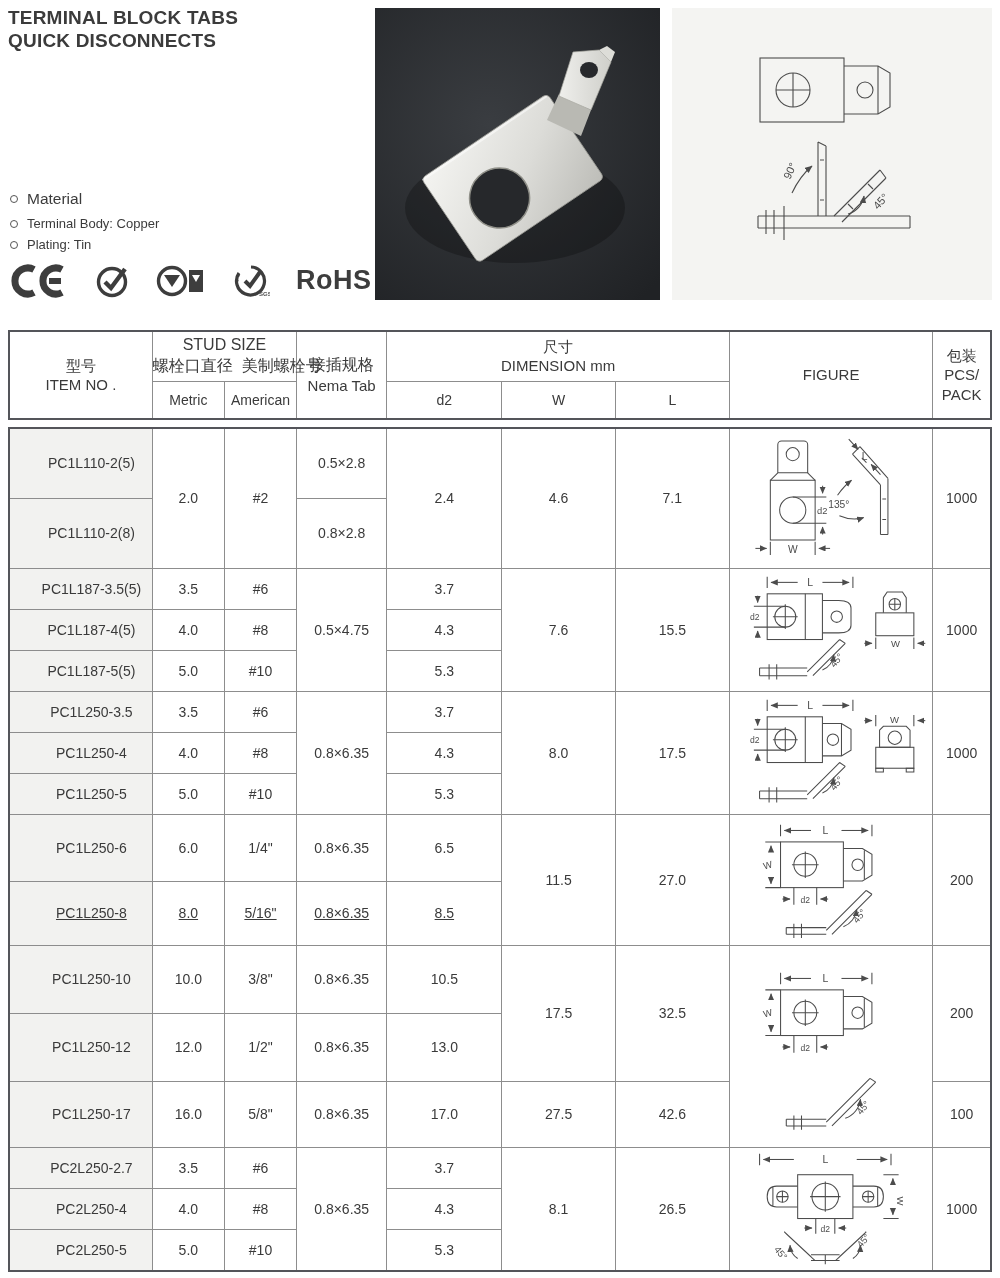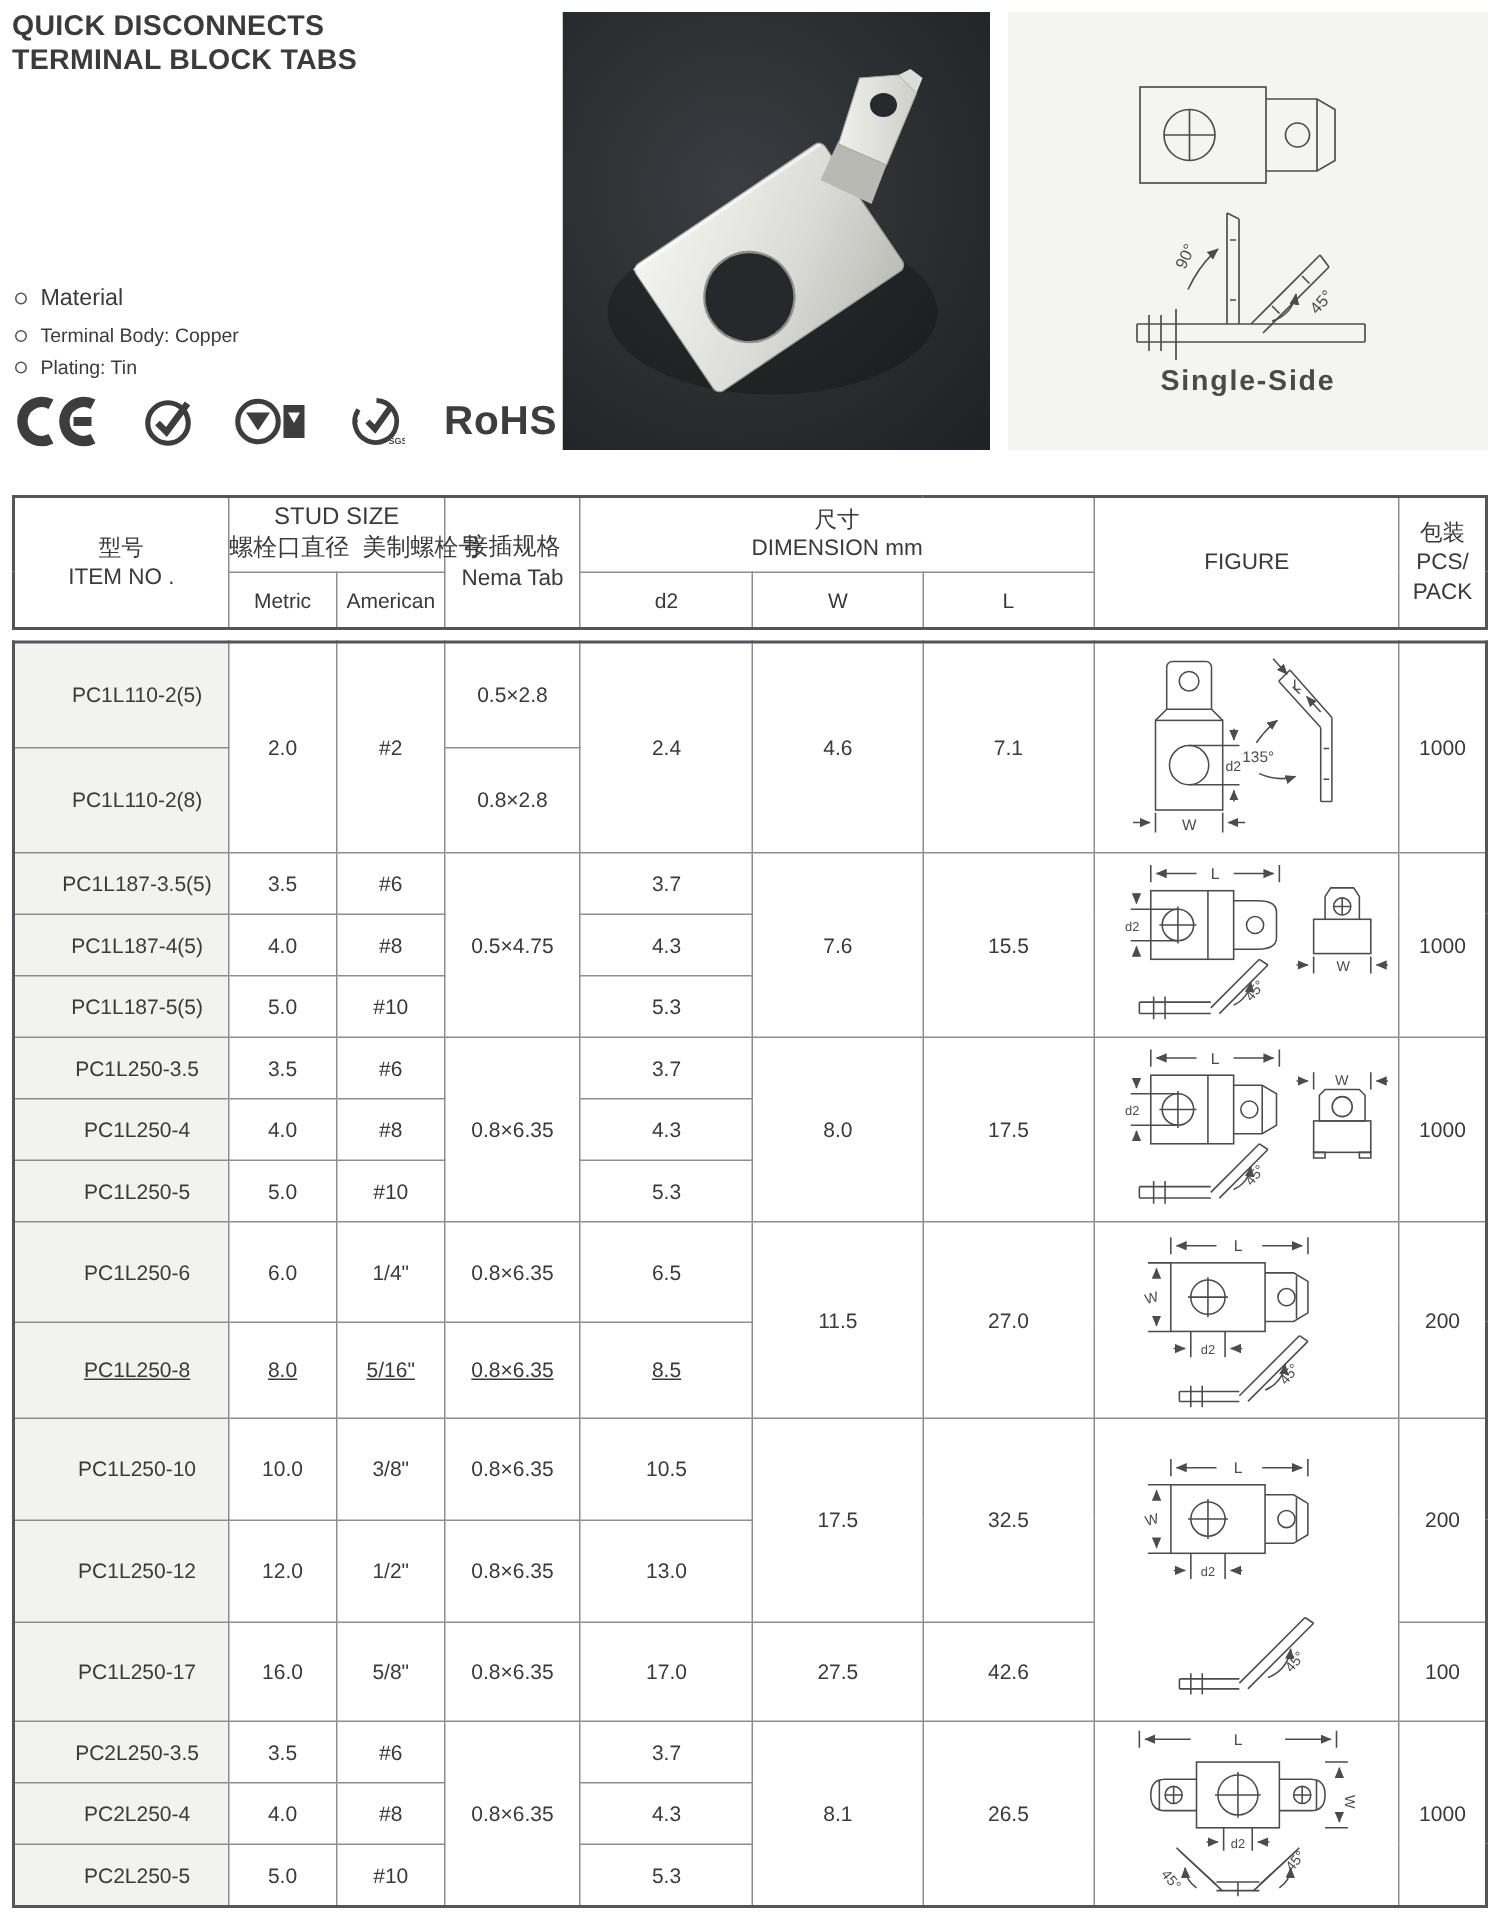--- a/index.html
+++ b/index.html
@@ -38,22 +38,22 @@
 
 <svg width="0" height="0" style="position:absolute">
   <defs>
     <marker id="mA" markerWidth="8" markerHeight="8" refX="6.5" refY="3" orient="auto">
       <path d="M0,0 L7,3 L0,6 z" fill="#4c4c4c"></path>
     </marker>
   </defs>
 </svg>
 
 <div class="title">
+  <div>TERMINAL BLOCK TABS</div>
   <div>QUICK DISCONNECTS</div>
-  <div>TERMINAL BLOCK TABS</div>
 </div>
 
 <div class="materials">
   <div class="mat lg">
       <span class="bullet"></span>
       <span>Material</span>
     </div>
   <div class="mat">
       <span class="bullet"></span>
       <span>Terminal Body: Copper</span>
@@ -135,21 +135,20 @@
       <path d="M146,208 V134 M154,208 V138 M146,134 L154,138"></path>
       <path d="M148,152 H152 M148,192 H152"></path>
       <path d="M162,208 L208,162 M170,214 L214,170 M208,162 L214,170"></path>
       <path d="M176,196 L181,201 M196,176 L201,181"></path>
       <path d="M120,185 Q128,168 140,158" marker-end="url(#mA)"></path>
       <path d="M176,206 A22,22 0 0 0 192,188" marker-end="url(#mA)"></path>
     </g>
     <text x="118" y="172" font-size="11" transform="rotate(-65 118,172)">90°</text>
     <text x="206" y="202" font-size="11" transform="rotate(-48 206,202)">45°</text>
   </svg>
-  <div class="caption">Single-Side</div>
 </div>
 
 <table id="header-table">
   <colgroup>
     <col style="width:143px">
       <col style="width:72px">
       <col style="width:72px">
       <col style="width:90px">
     <col style="width:115px">
       <col style="width:113px">
@@ -453,21 +452,21 @@
         <td class="item">PC1L250-17</td>
         <td>16.0</td>
         <td>5/8"</td>
         <td>0.8×6.35</td>
         <td>17.0</td>
         <td>27.5</td>
         <td>42.6</td>
         <td>100</td>
       </tr>
       <tr style="height: 41px;">
-        <td class="item">PC2L250-3.5</td>
+        <td class="item">PC2L250-2.7</td>
         <td>3.5</td>
         <td>#6</td>
         <td rowspan="3">0.8×6.35</td>
         <td>3.7</td>
         <td rowspan="3">8.1</td>
         <td rowspan="3">26.5</td>
         <td rowspan="3" class="figcell">
   <svg width="200" height="122" viewBox="0 0 210 128">
     <g class="figline">
       <path d="M30,6 V18 M168,6 V18"></path>

